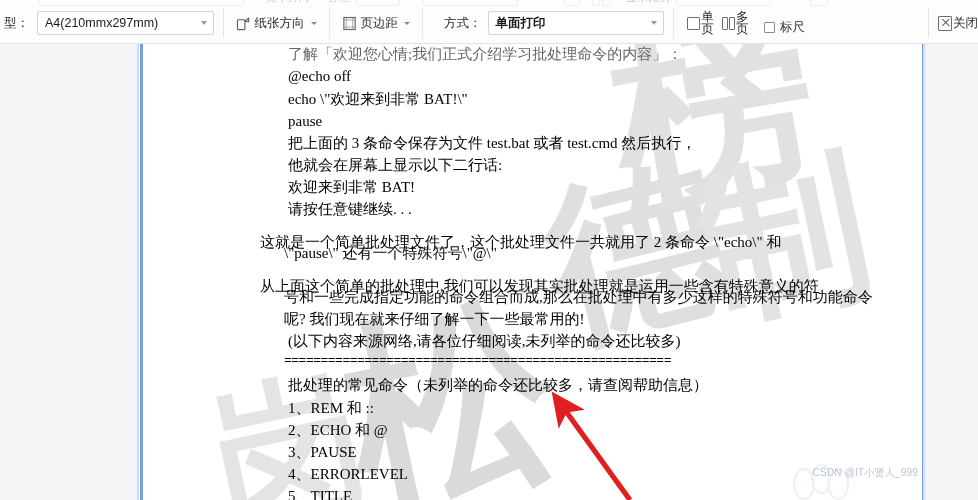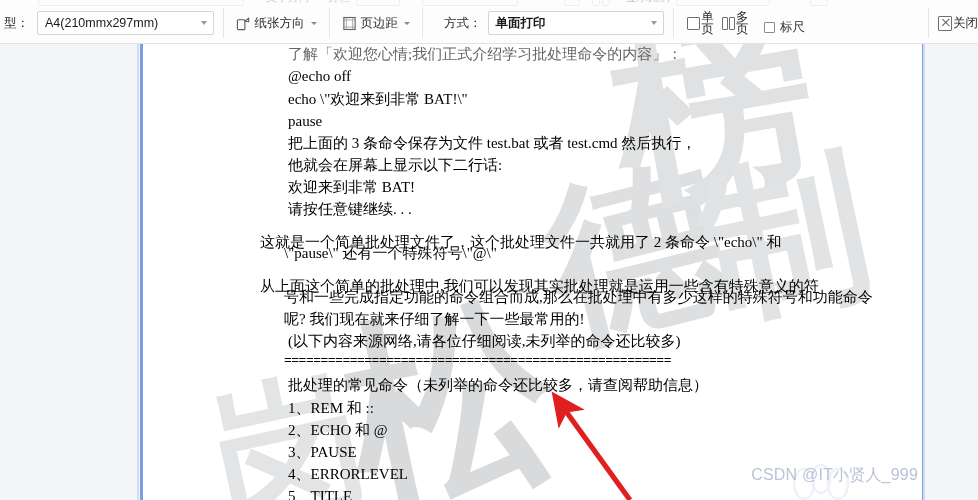--- a/index.html
+++ b/index.html
@@ -277,22 +277,22 @@
     left: 0; top: 0;
     width: 779px; height: 456px;
     pointer-events: none;
   }
 
   
   .csdn {
     position: absolute;
     z-index: 6;
     right: 4px;
-    bottom: 14px;
-    font-size: 16px;
+    bottom: 20px;
+    font-size: 10px;
     color: #b9c3d6;
     white-space: nowrap;
     letter-spacing: .2px;
   }
   .csdn-logo {
     position: absolute;
     z-index: 5;
     right: 60px;
     bottom: -4px;
     width: 74px; height: 44px;

